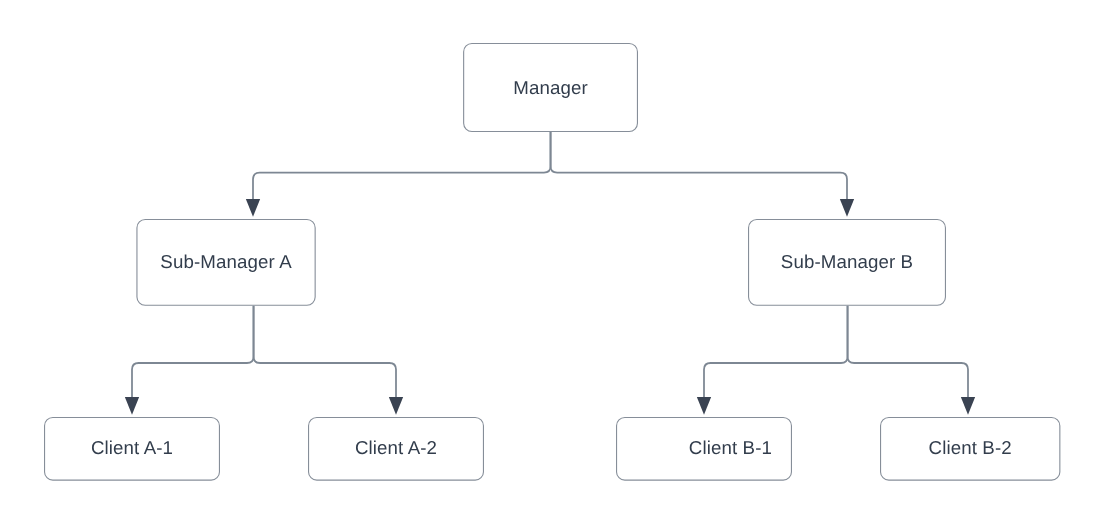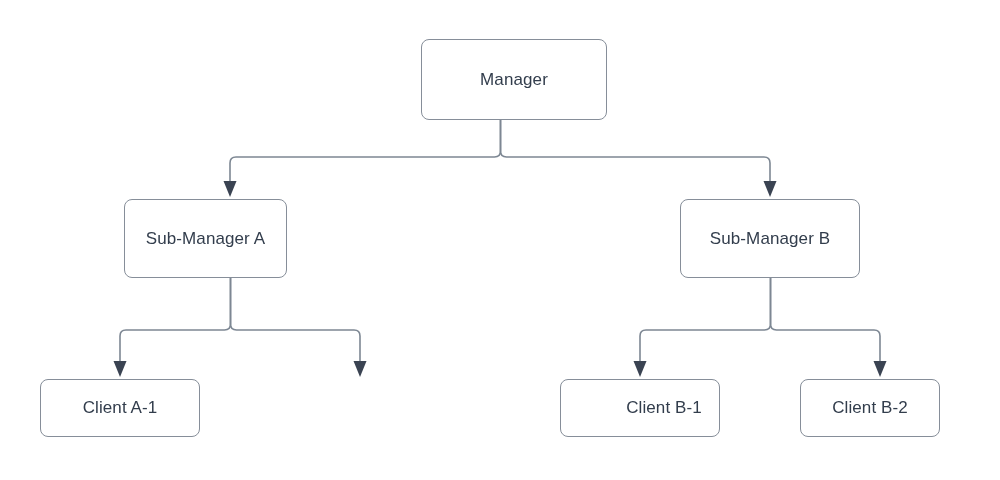--- a/index.html
+++ b/index.html
@@ -43,21 +43,21 @@
     white-space: nowrap;
     z-index: 2;
   }
   .node-label {
     pointer-events: none;
   }
   
   #node-manager {
     left: 421px;
     top: 39px;
-    width: 186px;
+    width: 159px;
     height: 81px;
   }
   
   #node-sub-manager-a {
     left: 124px;
     top: 199px;
     width: 163px;
     height: 79px;
   }
   #node-sub-manager-b {
@@ -83,21 +83,21 @@
   #node-client-b-1 {
     left: 560px;
     top: 379px;
     width: 160px;
     height: 58px;
     padding-left: 48px;
   }
   #node-client-b-2 {
     left: 800px;
     top: 379px;
-    width: 140px;
+    width: 164px;
     height: 58px;
   }
   .edge-path {
     fill: none;
     stroke: #7d8793;
     stroke-width: 1.6;
     stroke-linecap: butt;
     stroke-linejoin: round;
   }
   .arrow-head {
@@ -140,20 +140,23 @@
   </div>
 
   <div class="node" id="node-sub-manager-b">
     <span class="node-label">Sub-Manager B</span>
   </div>
 
   <div class="node" id="node-client-a-1">
     <span class="node-label">Client A-1</span>
   </div>
 
+  <div class="node" id="node-client-a-2">
+    <span class="node-label">Client A-2</span>
+  </div>
 
   <div class="node" id="node-client-b-1">
     <span class="node-label">Client B-1</span>
   </div>
 
   <div class="node" id="node-client-b-2">
     <span class="node-label">Client B-2</span>
   </div>
 
 </div>

